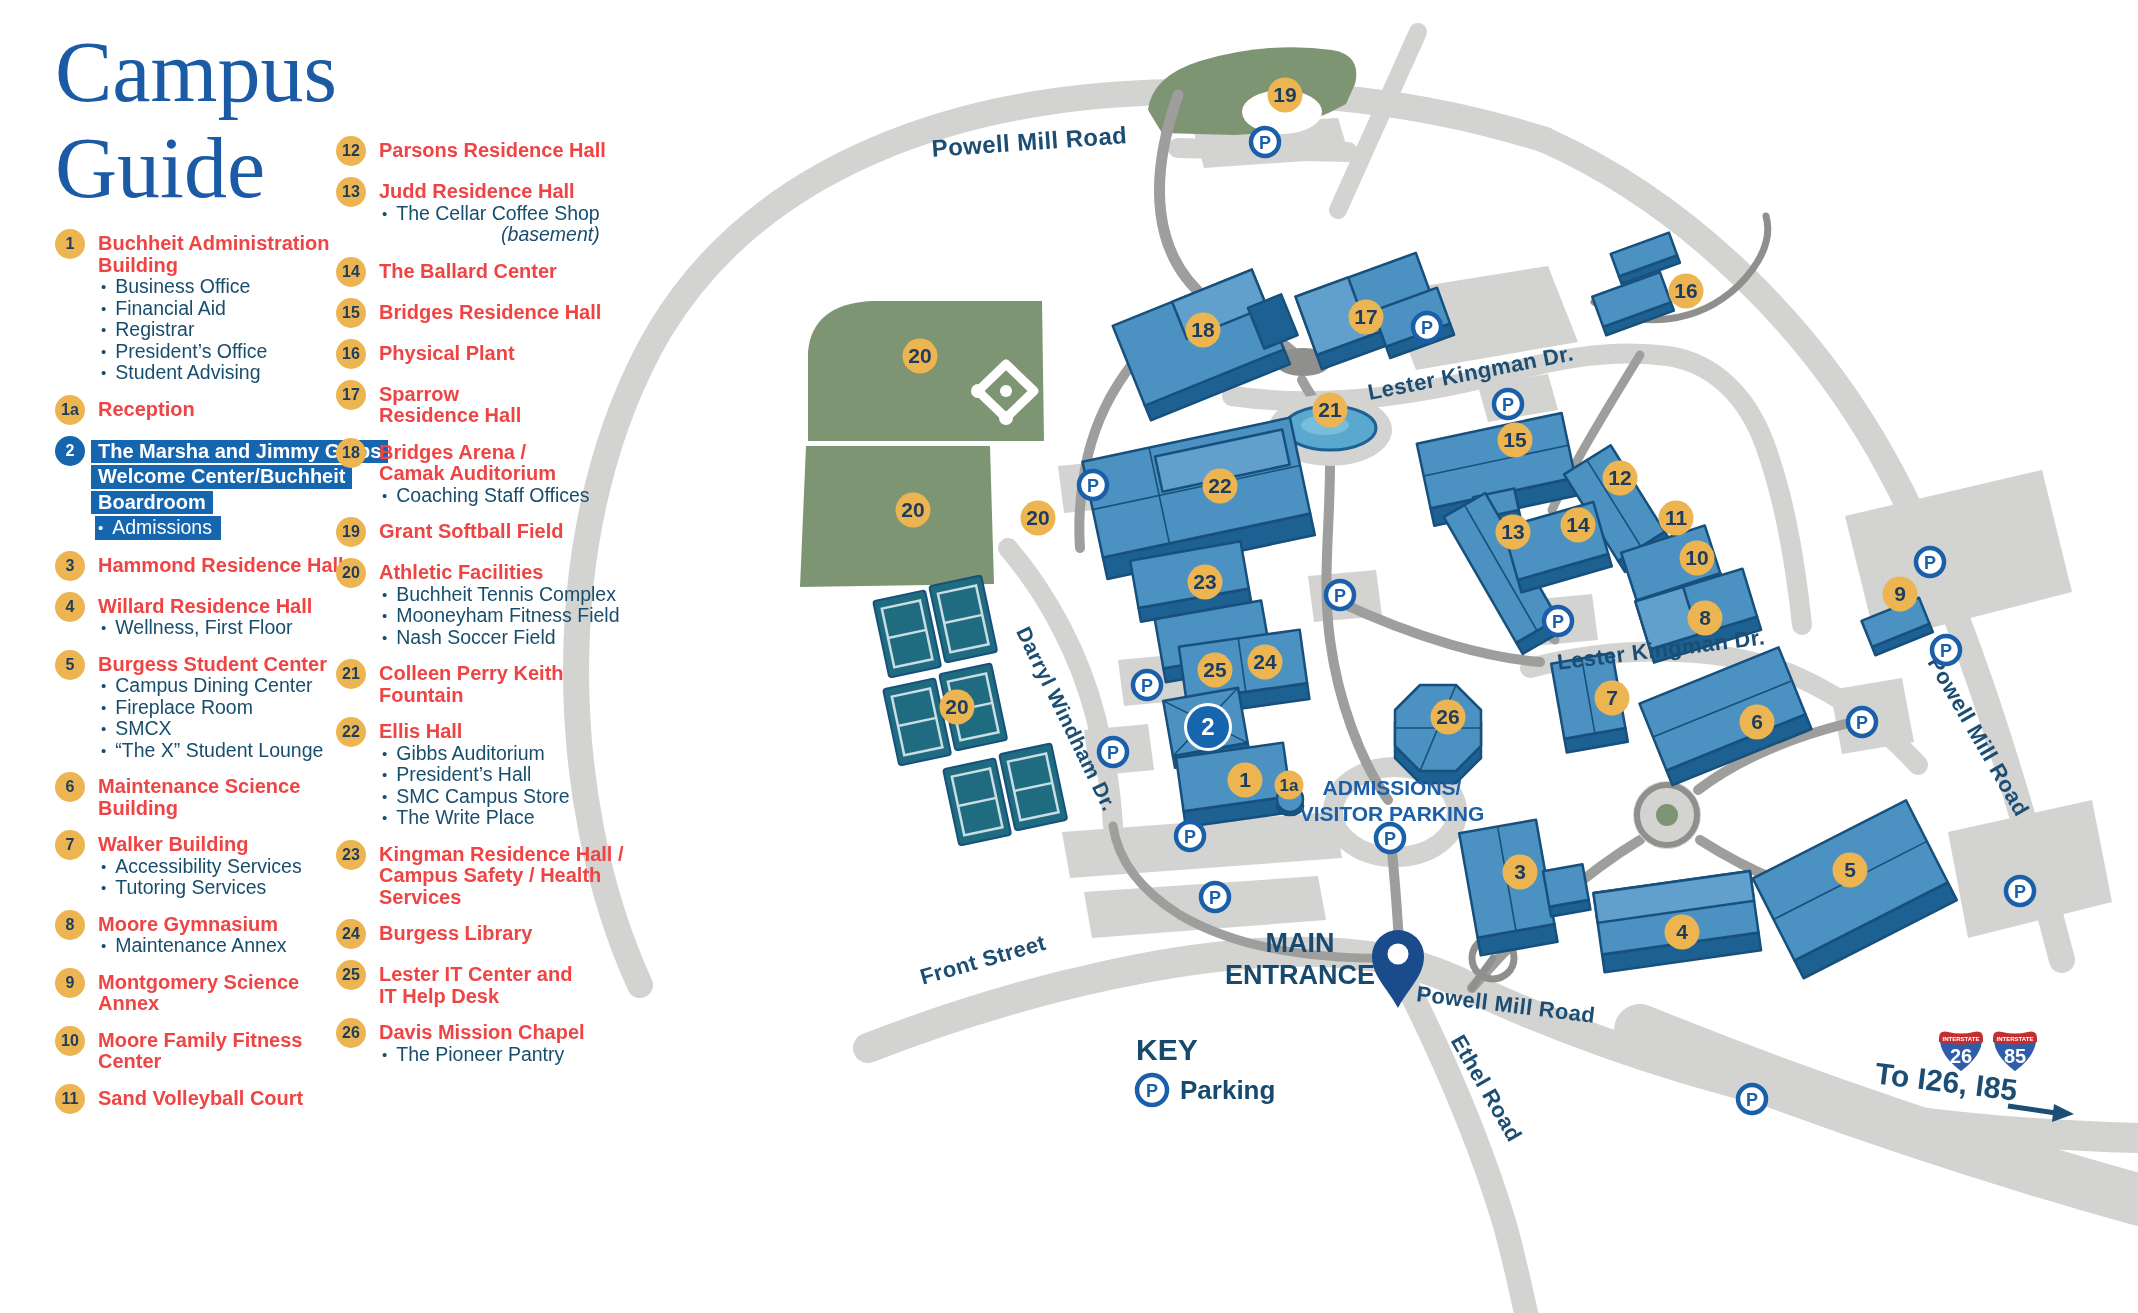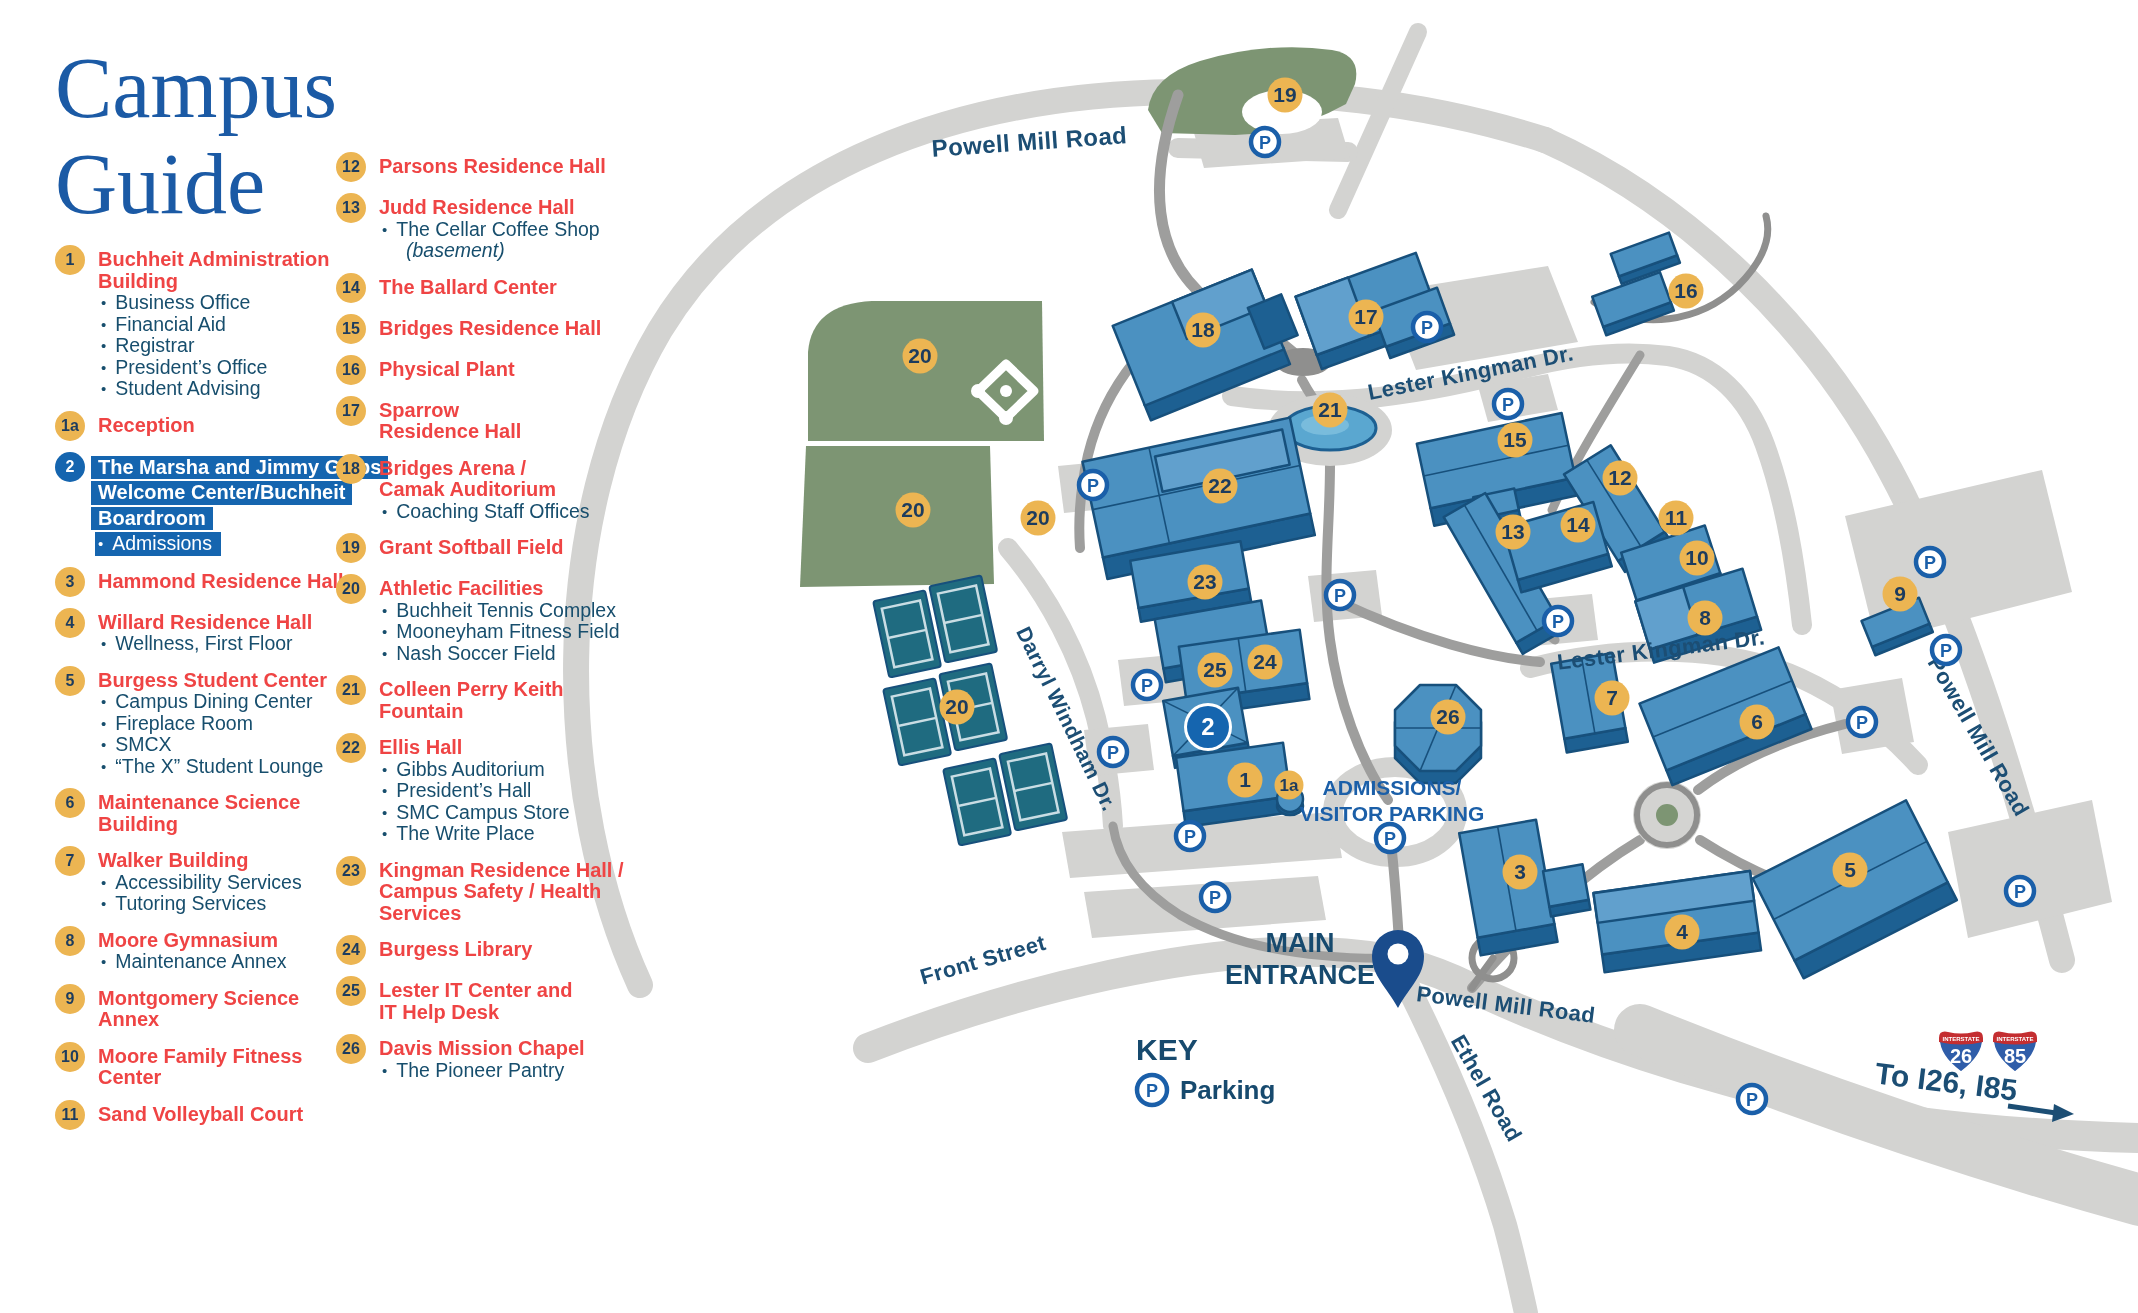--- a/index.html
+++ b/index.html
@@ -1,35 +1,35 @@
 <!DOCTYPE html>
 <html><head>
 <meta charset="utf-8">
 <style>
   html,body{margin:0;padding:0;}
   body{width:2138px;height:1313px;position:relative;background:#ffffff;overflow:hidden;
        font-family:"Liberation Sans",sans-serif;}
   #map-svg{position:absolute;left:0;top:0;z-index:1;}
-  .legend{position:absolute;left:55px;top:40px;z-index:2;width:630px;}
+  .legend{position:absolute;left:55px;top:24px;z-index:2;width:630px;}
   .guide-title{font-family:"Liberation Serif",serif;font-weight:400;color:#1b5aa5;
                font-size:86px;line-height:96px;margin:0;}
   .lg-col{position:absolute;}
   #legend-col-1{left:0;top:205px;width:295px;}
   #legend-col-2{left:281px;top:112px;width:340px;}
   .lg-item{display:flex;gap:13px;margin-bottom:11px;}
   .lg-num{flex:0 0 30px;height:30px;border-radius:50%;background:#ecb552;color:#1d3c5e;
           font-weight:700;font-size:16px;display:flex;align-items:center;justify-content:center;}
   .lg-num.dark{background:#1565af;color:#ffffff;}
   .lg-content{padding-top:4px;}
   .lg-title{font-weight:700;color:#ef4444;font-size:20px;line-height:21.5px;}
   .lg-title.hl{background:#1565af;color:#ffffff;width:max-content;padding:1px 7px;margin:0 0 2px -7px;}
   .lg-bullet{color:#174e6d;font-size:19.5px;line-height:21.5px;display:flex;gap:9px;padding-left:3px;}
   .lg-bullet .dot{font-size:15px;}
   .lg-bullet.hl{background:#1565af;color:#ffffff;width:max-content;padding:1px 9px 1px 3px;margin-left:-3px;}
-  .lg-note{color:#174e6d;font-size:19.5px;line-height:21.5px;font-style:italic;padding-left:27px;}
+  .lg-note{color:#174e6d;font-size:19.5px;line-height:21.5px;font-style:italic;padding-left:27px;text-align:right;}
   svg text{font-family:"Liberation Sans",sans-serif;}
   .road-label{fill:#1c4e74;font-weight:600;letter-spacing:.4px;}
   .bld-top{fill:#4b91c1;}
   .bld-side{fill:#1d6092;}
   .bld-lite{fill:#61a0cd;}
   .mk-txt{fill:#1d3c5e;font-weight:700;text-anchor:middle;}
   .p-ring{fill:#ffffff;stroke:#1a5fa9;stroke-width:4.5;}
   .p-txt{fill:#1a5fa9;font-weight:700;font-size:18px;text-anchor:middle;}
   .map-cap{fill:#174a6e;font-weight:700;text-anchor:middle;}
   .adm-cap{fill:#1b5fa8;font-weight:700;text-anchor:middle;}

